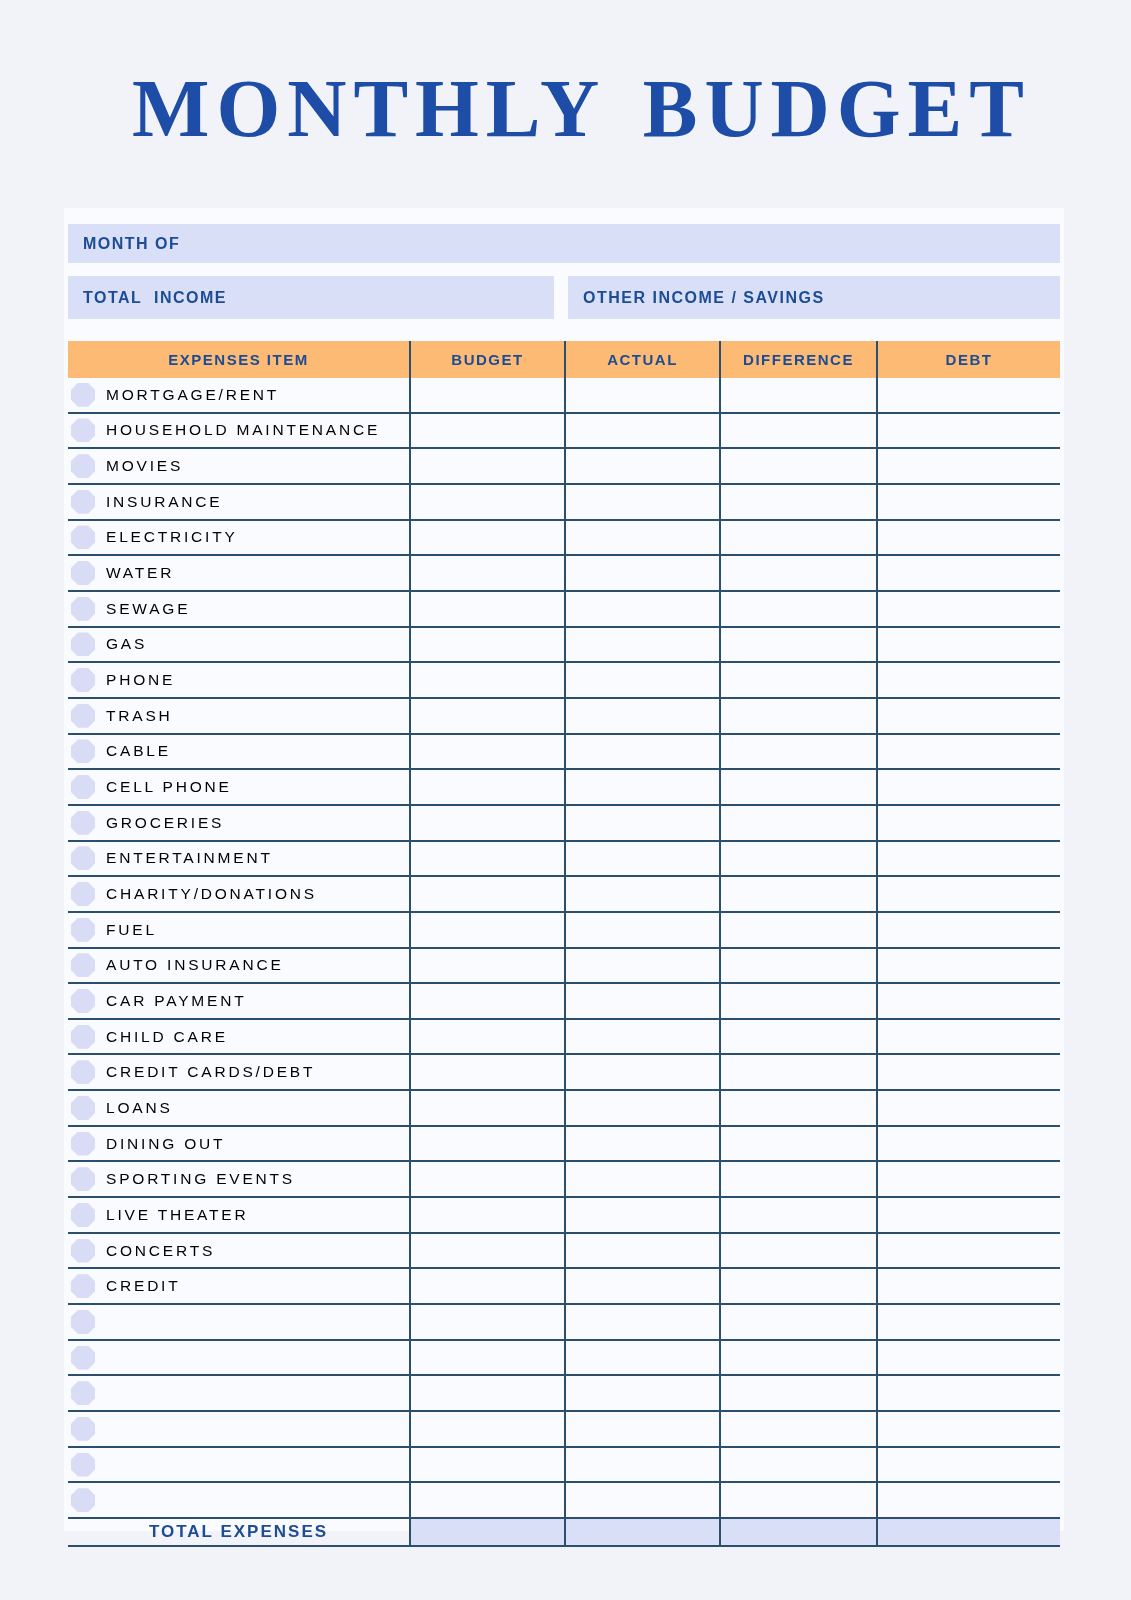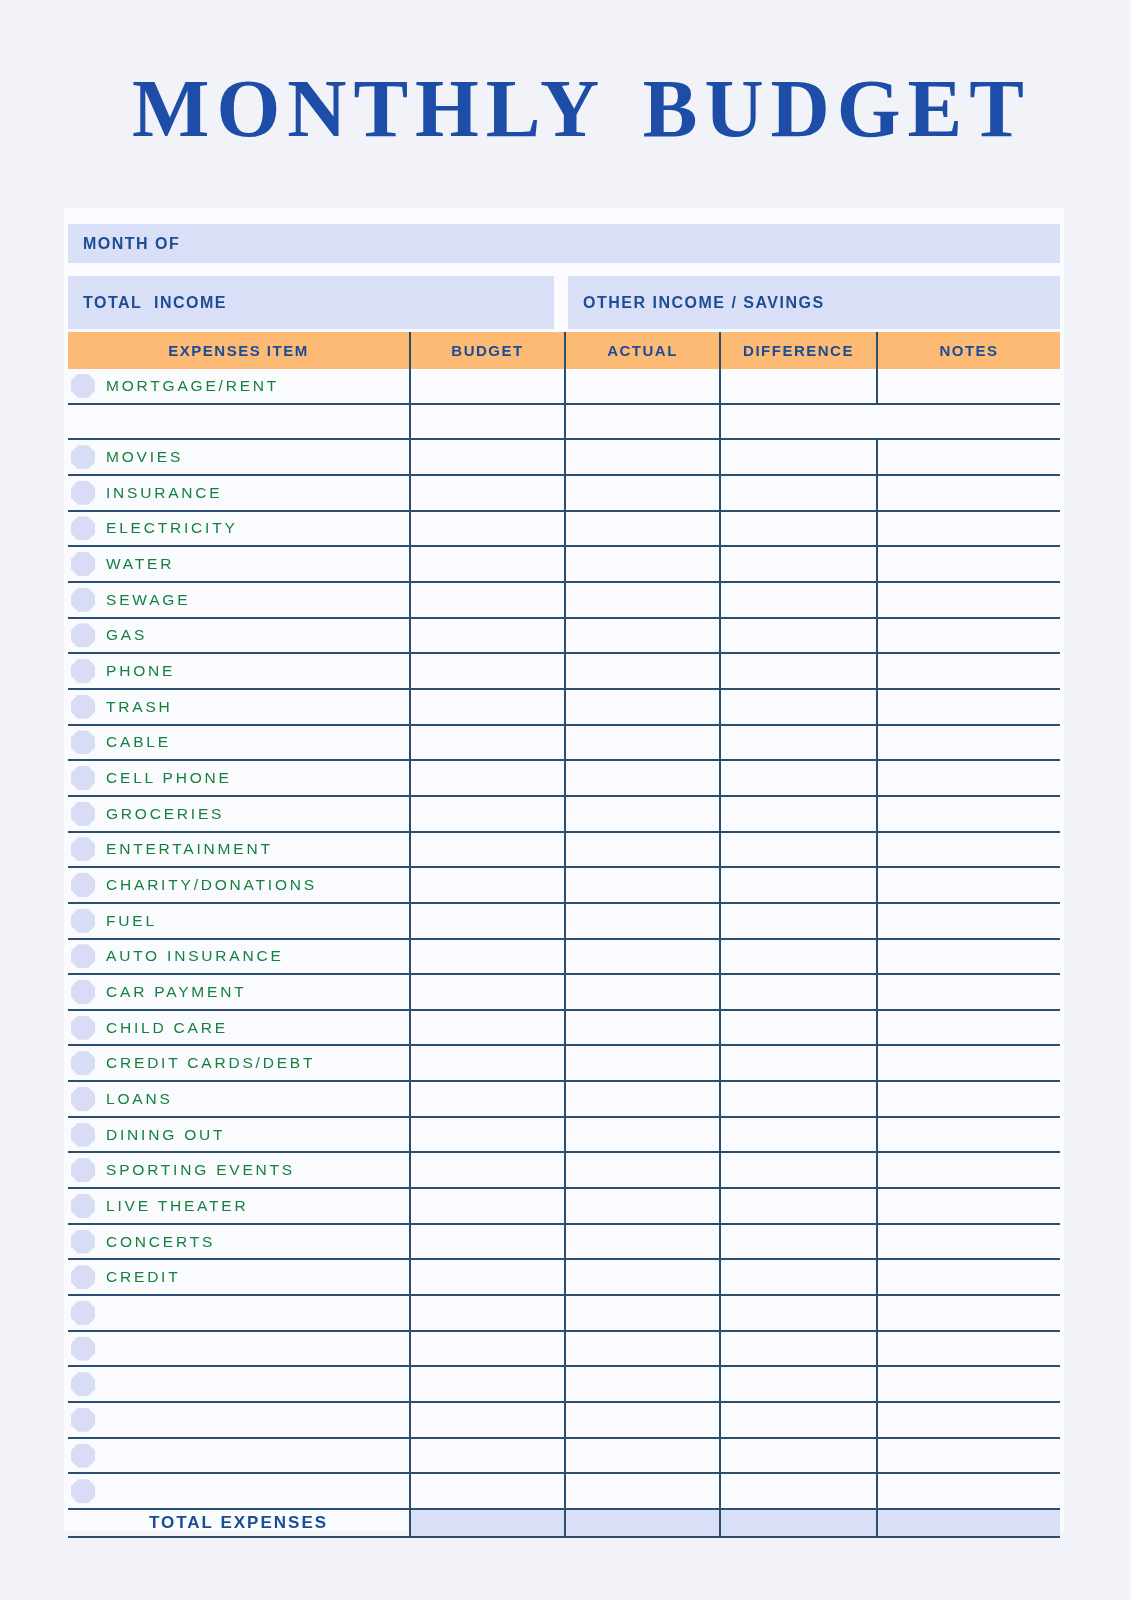--- a/index.html
+++ b/index.html
@@ -40,21 +40,21 @@
     padding-left: 15px;
   }
   .bar .lbl {
     font-weight: 700;
     font-size: 16px;
     letter-spacing: 1.5px;
     color: #1c4c94;
     white-space: pre;
   }
   .month-bar { height: 39px; margin-bottom: 13px; }
-  .income-row { display: flex; gap: 14px; height: 53px; margin-bottom: 3px; }
+  .income-row { display: flex; gap: 14px; height: 43px; margin-bottom: 22px; }
   .income-bar { width: 486px; }
   .savings-bar { flex: 1; }
 
   .table { width: 992px; }
   .grid-row {
     display: grid;
     grid-template-columns: 341px 155px 155px 157px 1fr;
   }
   .thead {
     height: 37px;
@@ -82,21 +82,21 @@
   .bullet {
     flex: 0 0 24px;
     width: 24px; height: 24px;
     margin-left: 3px; margin-right: 11px;
     background: #d8dcf4;
     clip-path: polygon(29% 0%, 71% 0%, 100% 29%, 100% 71%, 71% 100%, 29% 100%, 0% 71%, 0% 29%);
   }
   .item-label {
     font-size: 15.5px;
     letter-spacing: 2.8px;
-    color: #15803d;
+    color: #000000;
     white-space: nowrap;
   }
 
   .total-row {
     height: 28px;
     border-bottom: 2px solid #2d4f6e;
   }
   .total-label-cell {
     display: flex; align-items: center; justify-content: center;
   }
@@ -130,36 +130,40 @@
       </div>
     </div>
 
     <div class="table">
 
       <div class="grid-row thead">
         <div class="th">EXPENSES ITEM</div>
         <div class="th">BUDGET</div>
         <div class="th">ACTUAL</div>
         <div class="th">DIFFERENCE</div>
-        <div class="th">NOTES</div>
+        <div class="th">DEBT</div>
       </div>
 
       <div id="rows">
   <div class="grid-row row">
     <div class="cell item-cell">
       <span class="bullet"></span>
       <span class="item-label">MORTGAGE/RENT</span>
     </div>
     <div class="cell"></div>
     <div class="cell"></div>
     <div class="cell"></div>
     <div class="cell"></div>
   </div>
 
   <div class="grid-row row">
+    <div class="cell item-cell">
+      <span class="bullet"></span>
+      <span class="item-label">HOUSEHOLD MAINTENANCE</span>
+    </div>
     <div class="cell"></div>
     <div class="cell"></div>
     <div class="cell"></div>
     <div class="cell"></div>
   </div>
 
   <div class="grid-row row">
     <div class="cell item-cell">
       <span class="bullet"></span>
       <span class="item-label">MOVIES</span>

